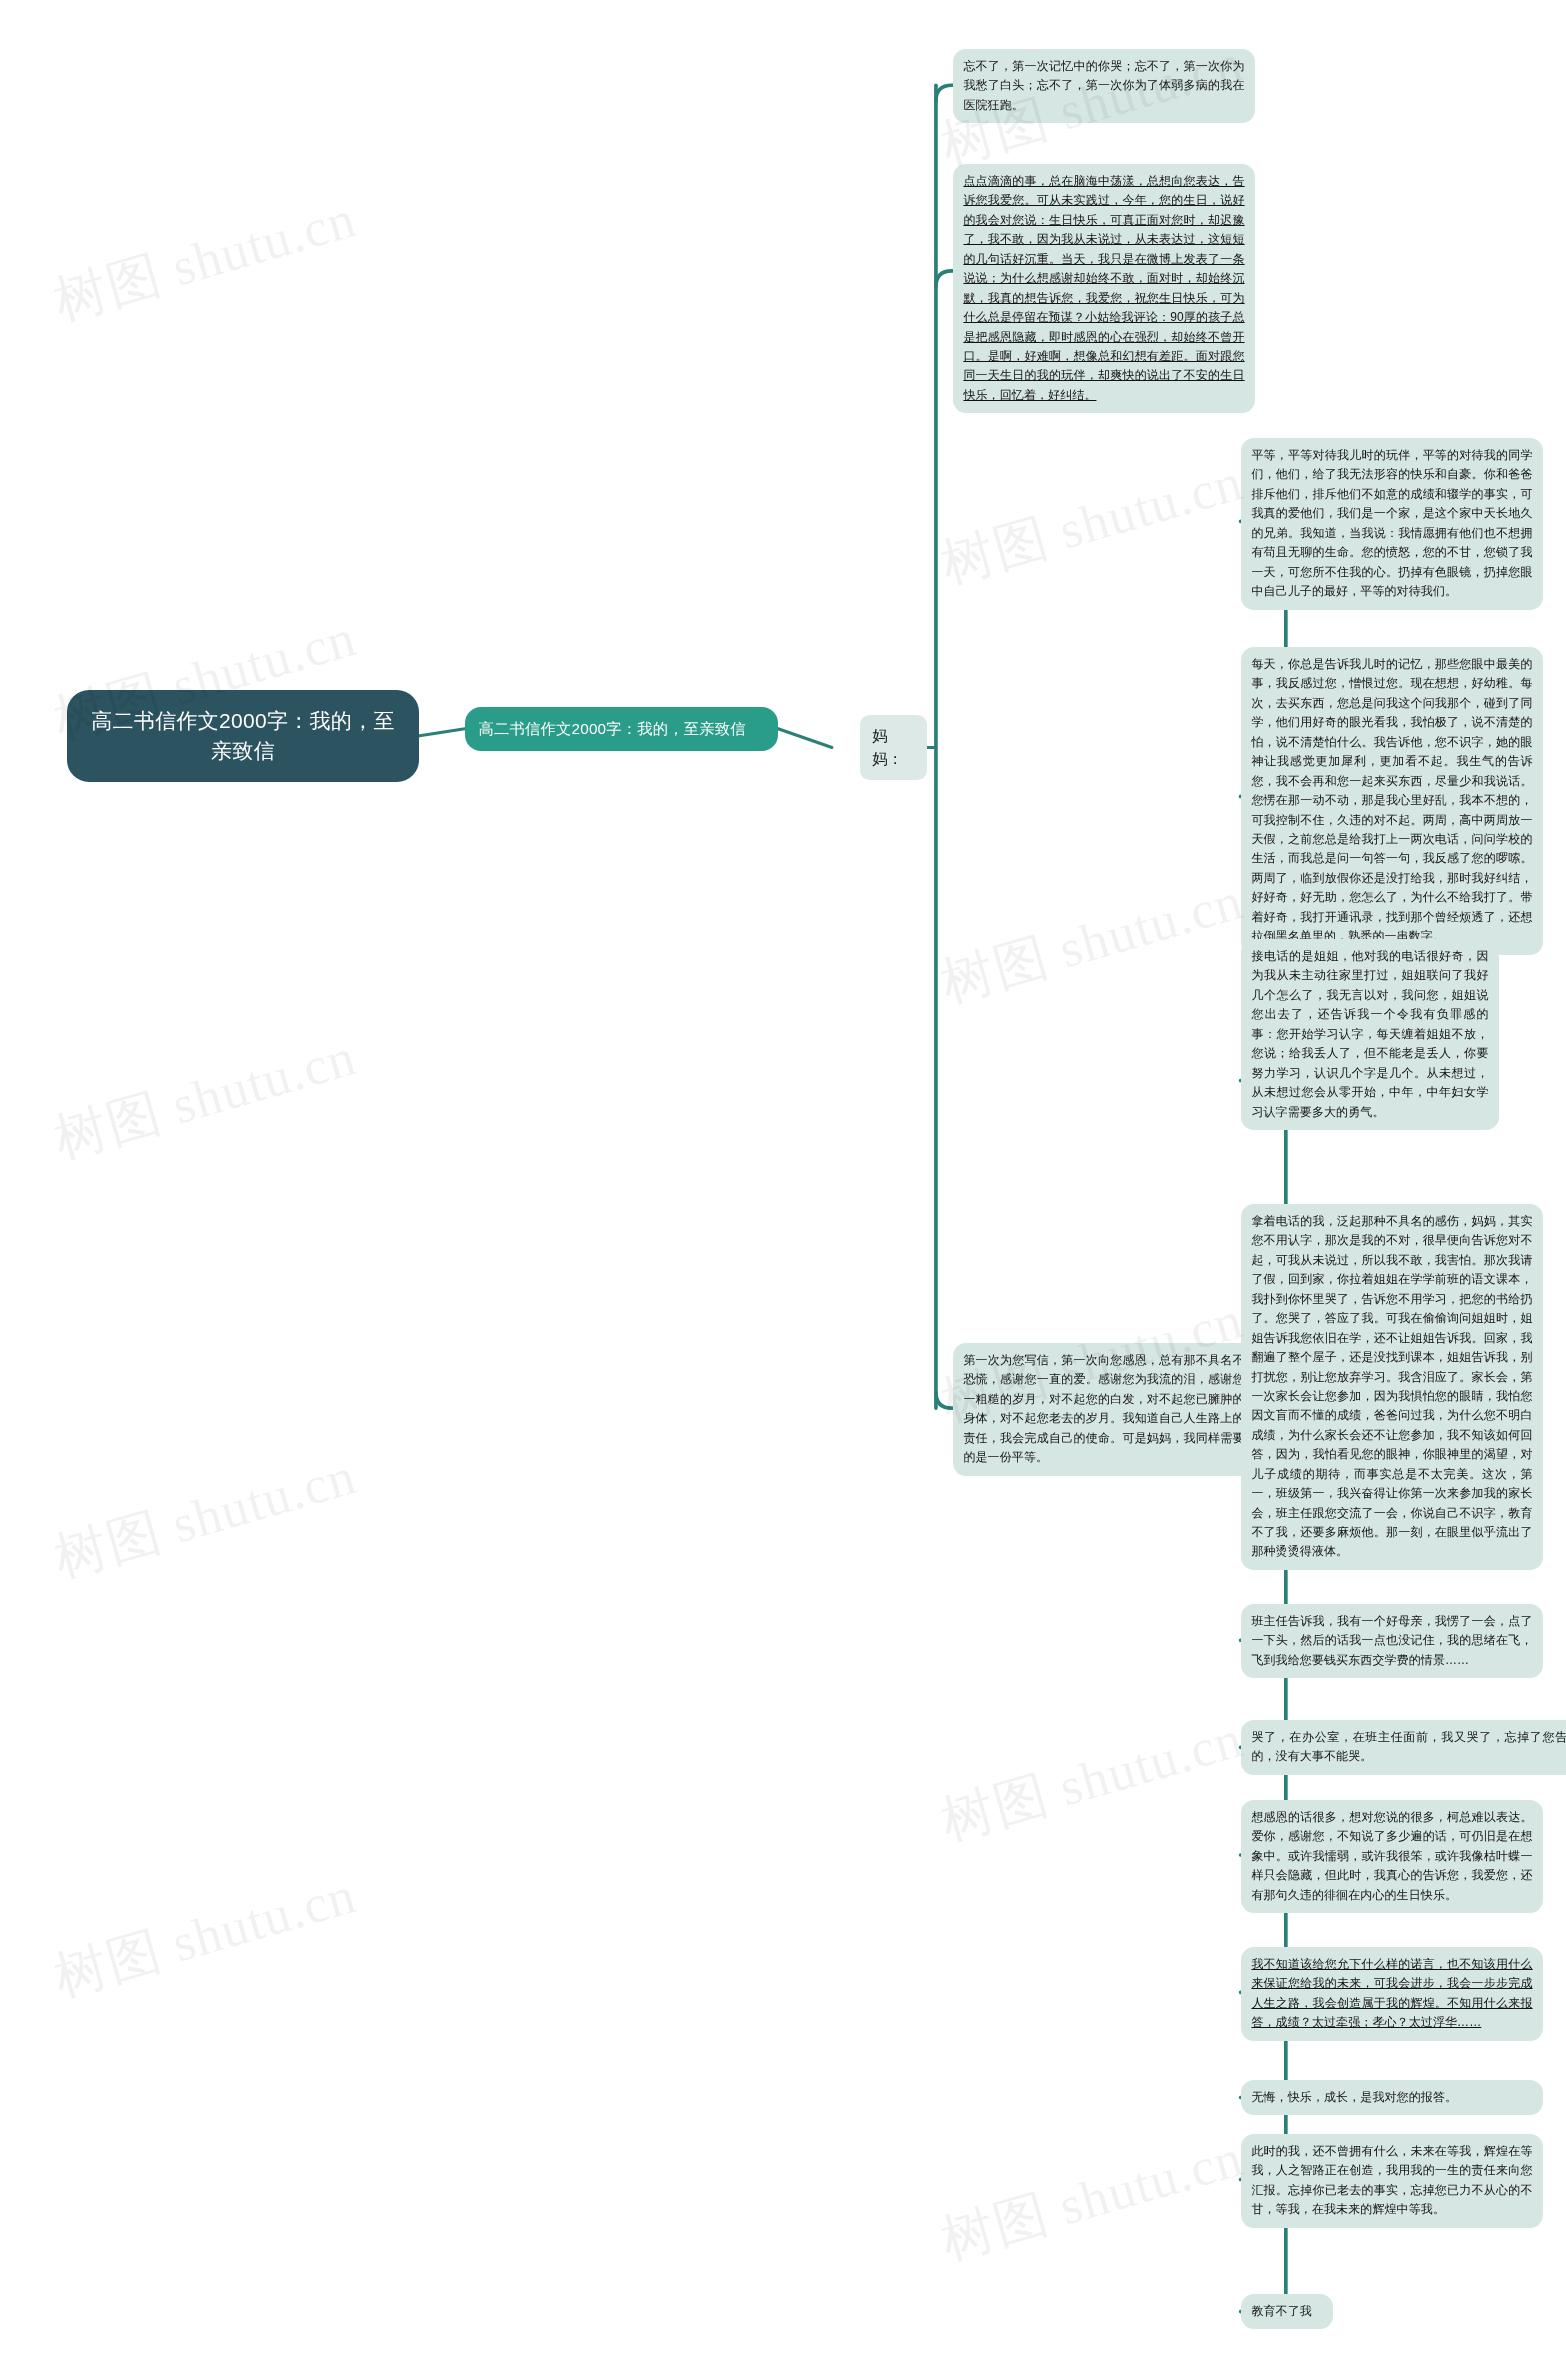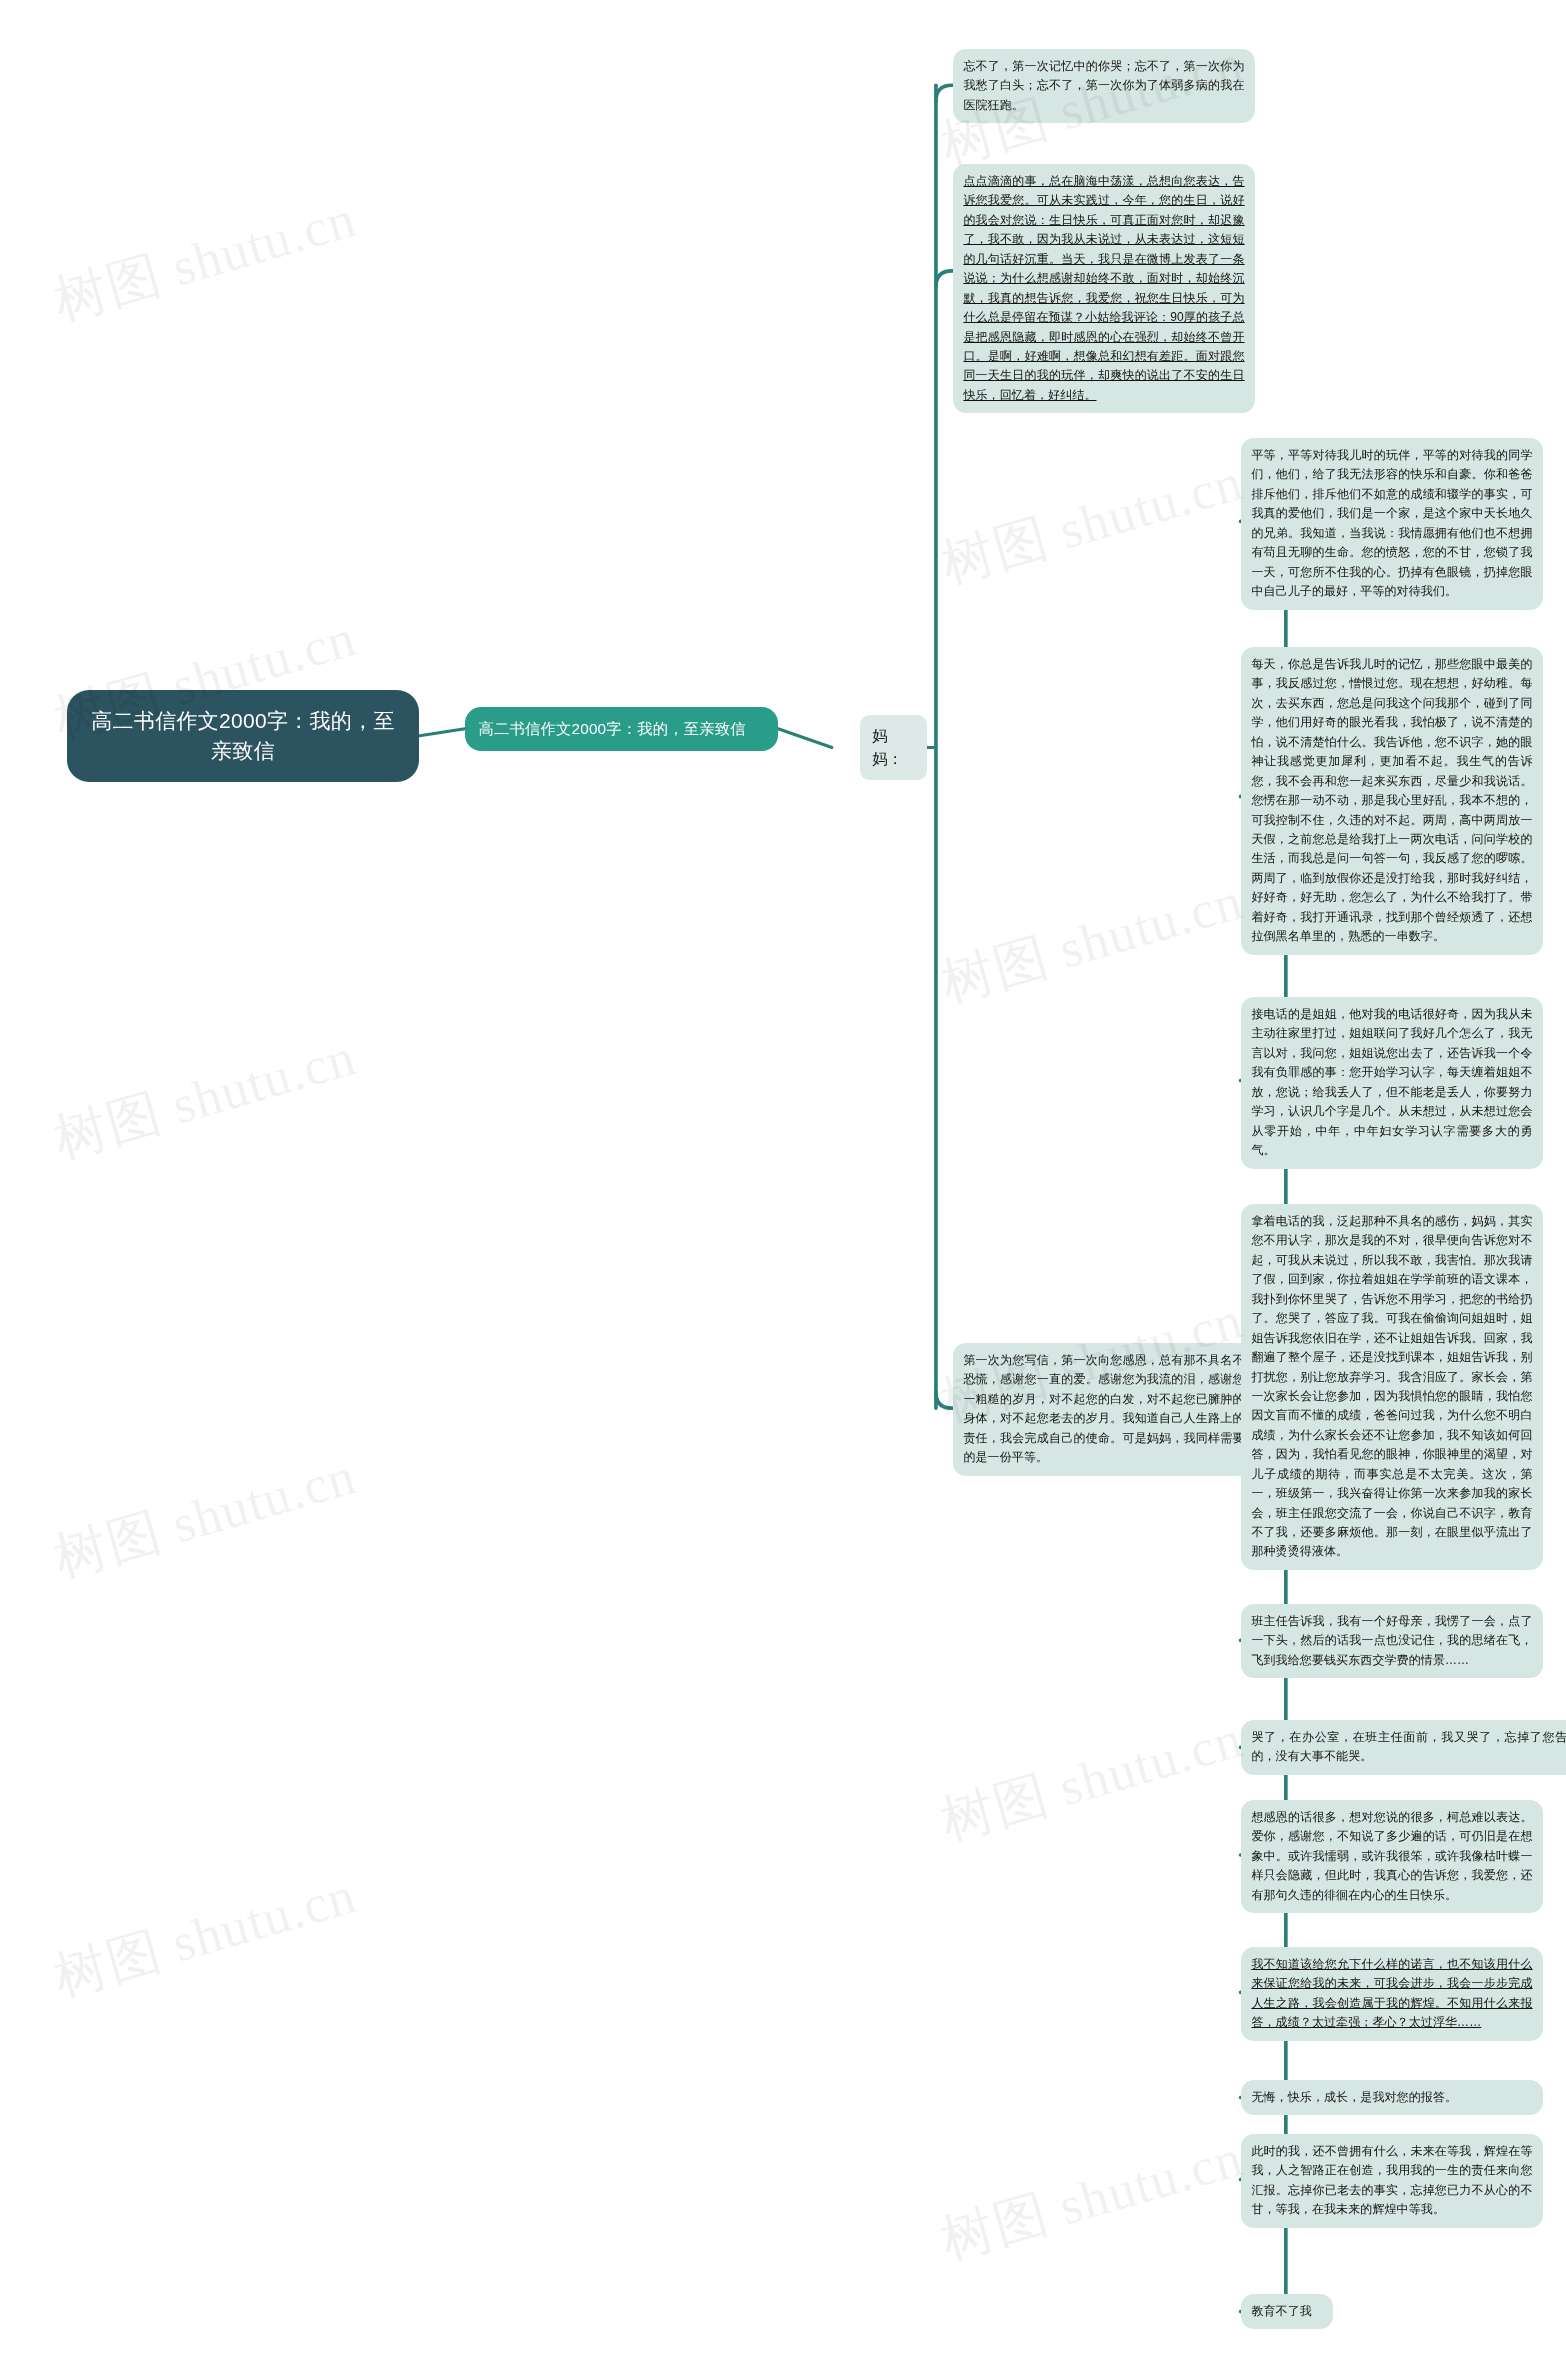--- a/index.html
+++ b/index.html
@@ -157,21 +157,21 @@
 </div>
 
 <div class="node node-leaf" style="left:1241px; top:438px; width:302px;">
   <span>平等，平等对待我儿时的玩伴，平等的对待我的同学们，他们，给了我无法形容的快乐和自豪。你和爸爸排斥他们，排斥他们不如意的成绩和辍学的事实，可我真的爱他们，我们是一个家，是这个家中天长地久的兄弟。我知道，当我说：我情愿拥有他们也不想拥有苟且无聊的生命。您的愤怒，您的不甘，您锁了我一天，可您所不住我的心。扔掉有色眼镜，扔掉您眼中自己儿子的最好，平等的对待我们。</span>
 </div>
 
 <div class="node node-leaf" style="left:1241px; top:647px; width:302px;">
   <span>每天，你总是告诉我儿时的记忆，那些您眼中最美的事，我反感过您，憎恨过您。现在想想，好幼稚。每次，去买东西，您总是问我这个问我那个，碰到了同学，他们用好奇的眼光看我，我怕极了，说不清楚的怕，说不清楚怕什么。我告诉他，您不识字，她的眼神让我感觉更加犀利，更加看不起。我生气的告诉您，我不会再和您一起来买东西，尽量少和我说话。您愣在那一动不动，那是我心里好乱，我本不想的，可我控制不住，久违的对不起。两周，高中两周放一天假，之前您总是给我打上一两次电话，问问学校的生活，而我总是问一句答一句，我反感了您的啰嗦。两周了，临到放假你还是没打给我，那时我好纠结，好好奇，好无助，您怎么了，为什么不给我打了。带着好奇，我打开通讯录，找到那个曾经烦透了，还想拉倒黑名单里的，熟悉的一串数字。</span>
 </div>
 
-<div class="node node-leaf" style="left:1241px; top:997px; width:302px;">
+<div class="node node-leaf" style="left:1241px; top:939px; width:258px;">
   <span>接电话的是姐姐，他对我的电话很好奇，因为我从未主动往家里打过，姐姐联问了我好几个怎么了，我无言以对，我问您，姐姐说您出去了，还告诉我一个令我有负罪感的事：您开始学习认字，每天缠着姐姐不放，您说；给我丢人了，但不能老是丢人，你要努力学习，认识几个字是几个。从未想过，从未想过您会从零开始，中年，中年妇女学习认字需要多大的勇气。</span>
 </div>
 
 <div class="node node-leaf" style="left:1241px; top:1204px; width:302px;">
   <span>拿着电话的我，泛起那种不具名的感伤，妈妈，其实您不用认字，那次是我的不对，很早便向告诉您对不起，可我从未说过，所以我不敢，我害怕。那次我请了假，回到家，你拉着姐姐在学学前班的语文课本，我扑到你怀里哭了，告诉您不用学习，把您的书给扔了。您哭了，答应了我。可我在偷偷询问姐姐时，姐姐告诉我您依旧在学，还不让姐姐告诉我。回家，我翻遍了整个屋子，还是没找到课本，姐姐告诉我，别打扰您，别让您放弃学习。我含泪应了。家长会，第一次家长会让您参加，因为我惧怕您的眼睛，我怕您因文盲而不懂的成绩，爸爸问过我，为什么您不明白成绩，为什么家长会还不让您参加，我不知该如何回答，因为，我怕看见您的眼神，你眼神里的渴望，对儿子成绩的期待，而事实总是不太完美。这次，第一，班级第一，我兴奋得让你第一次来参加我的家长会，班主任跟您交流了一会，你说自己不识字，教育不了我，还要多麻烦他。那一刻，在眼里似乎流出了那种烫烫得液体。</span>
 </div>
 
 <div class="node node-leaf" style="left:1241px; top:1604px; width:302px;">
   <span>班主任告诉我，我有一个好母亲，我愣了一会，点了一下头，然后的话我一点也没记住，我的思绪在飞，飞到我给您要钱买东西交学费的情景……</span>
 </div>

